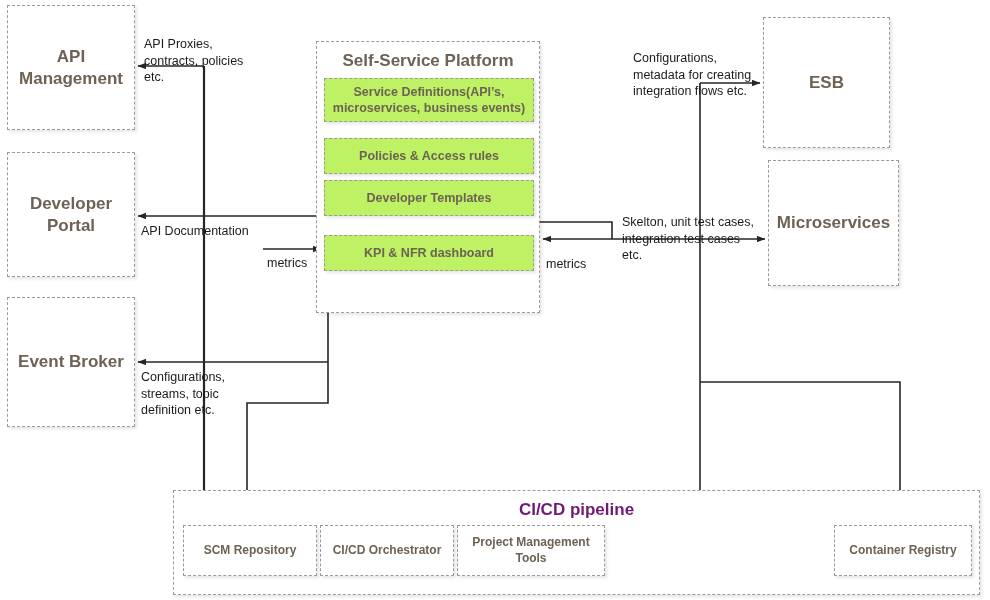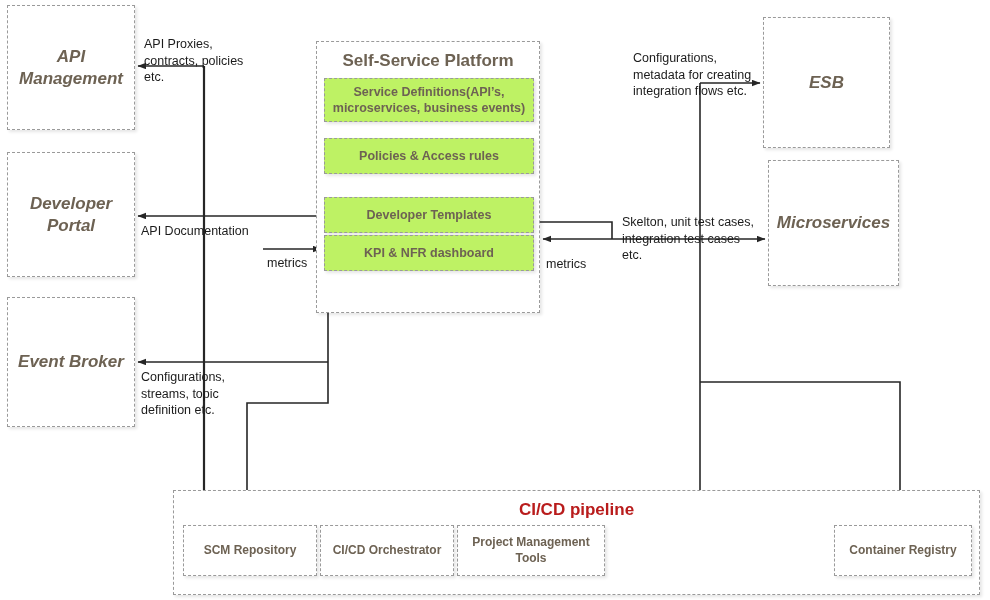--- a/index.html
+++ b/index.html
@@ -18,21 +18,21 @@
     color:#6d6253;
     display:flex;
     align-items:center;
     justify-content:center;
     text-align:center;
     font-weight:bold;
     box-shadow:2px 2px 3px rgba(0,0,0,0.10);
     line-height:1.25;
     z-index:3;
   }
-  .big{font-size:17px;font-style:italic;}
+  .big{font-size:17px;}
 
   
   #api-management{left:7px;top:5px;width:128px;height:125px;}
   #developer-portal{left:7px;top:152px;width:128px;height:125px;}
   #event-broker{left:7px;top:297px;width:128px;height:130px;}
 
   
   #esb{left:763px;top:17px;width:127px;height:131px;}
   #microservices{left:768px;top:160px;width:131px;height:126px;}
 
@@ -49,31 +49,31 @@
     position:absolute;left:7px;width:210px;
     box-sizing:border-box;
     border:1px dashed #9a9a9a;background:#bef264;
     color:#6d6253;font-weight:bold;font-size:12.5px;
     display:flex;align-items:center;justify-content:center;text-align:center;
     box-shadow:2px 2px 3px rgba(0,0,0,0.10);
     line-height:1.3;
   }
   #ssp-service-definitions{top:36px;height:44px;}
   #ssp-policies{top:96px;height:36px;}
-  #ssp-templates{top:155px;height:36px;}
+  #ssp-templates{top:138px;height:36px;}
   #ssp-kpi{top:193px;height:36px;}
 
   
   #cicd{
     left:173px;top:490px;width:807px;height:105px;
     display:block;border:1px dashed #9a9a9a;
   }
   #cicd-title{
     position:absolute;left:0;top:8px;width:100%;
-    text-align:center;font-size:17px;font-weight:bold;color:#b91c1c;
+    text-align:center;font-size:17px;font-weight:bold;color:#701a75;
   }
   .cicd-item{
     position:absolute;top:34px;height:51px;
     box-sizing:border-box;
     border:1px dashed #9a9a9a;background:#fff;
     color:#6d6253;font-weight:bold;font-size:12px;
     display:flex;align-items:center;justify-content:center;text-align:center;
     box-shadow:2px 2px 3px rgba(0,0,0,0.10);
     line-height:1.3;
   }

